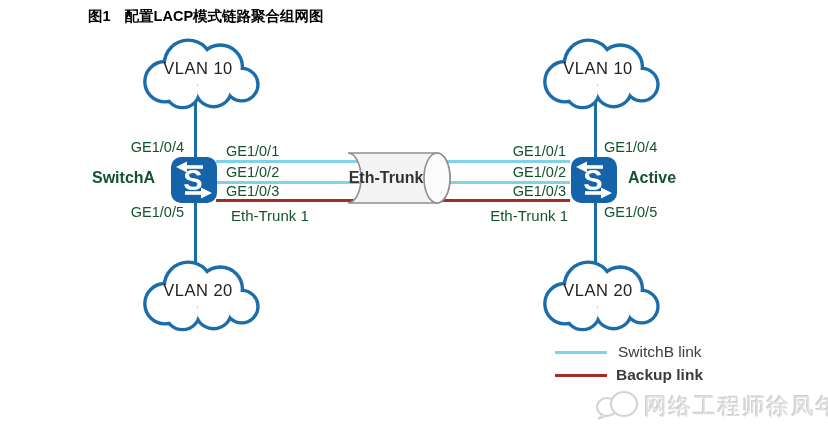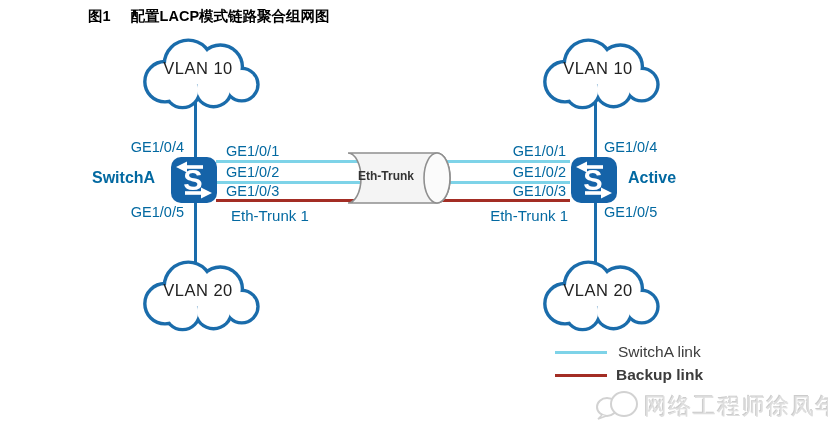--- a/index.html
+++ b/index.html
@@ -2,21 +2,21 @@
 <html><head>
 <meta charset="utf-8">
 <style>
   html,body{margin:0;padding:0;background:#fff;}
   .stage{
     position:relative;width:828px;height:435px;background:#ffffff;overflow:hidden;
     font-family:"Liberation Sans", sans-serif;color:#222;
   }
   .abs{position:absolute;}
   .title{left:88px;top:7px;font-size:14.5px;font-weight:bold;color:#000;white-space:nowrap;}
-  .title .cap{margin-left:20px;}
+  .title .cap{margin-left:14px;}
   
   .vline{width:3px;background:#1a6cab;}
   .vline-left{left:194px;top:98px;height:164px;}
   .vline-right{left:594px;top:98px;height:164px;}
   
   .hlink{left:216px;width:354px;height:3px;}
   .hlink.active{background:#7ed3e8;}
   .hlink.backup{background:#a32d24;}
   .hlink.l1{top:160px;}
   .hlink.l2{top:181px;}
@@ -31,23 +31,23 @@
   .cl-tl{left:130px;top:59px;}
   .cl-tr{left:530px;top:59px;}
   .cl-bl{left:130px;top:281px;}
   .cl-br{left:530px;top:281px;}
   
   .switch-icon{width:48px;height:48px;}
   .sw-a{left:170px;top:156px;}
   .sw-b{left:570px;top:156px;}
   
   .pipe{left:334px;top:150px;width:122px;height:56px;}
-  .pipe-label{left:334px;top:169px;width:104px;text-align:center;font-weight:bold;font-size:12px;color:#333;}
-  
-  .lbl{font-size:14.5px;color:#0369a1;white-space:nowrap;}
+  .pipe-label{left:334px;top:169px;width:104px;text-align:center;font-weight:bold;font-size:16px;color:#333;}
+  
+  .lbl{font-size:14.5px;color:#14532d;white-space:nowrap;}
   .lbl.bold{font-weight:bold;font-size:16px;}
   .ra{text-align:right;}
   .a-ge104{left:104px;top:139px;width:80px;}
   .a-name{left:92px;top:169px;}
   .a-ge105{left:104px;top:204px;width:80px;}
   .a-ge101{left:226px;top:143px;}
   .a-ge102{left:226px;top:164px;}
   .a-ge103{left:226px;top:183px;}
   .a-trunk{left:231px;top:207px;font-size:15px;}
   .b-ge101{left:486px;top:143px;width:80px;}
@@ -198,21 +198,21 @@
 
   <div class="abs lbl ra b-ge101">GE1/0/1</div>
   <div class="abs lbl ra b-ge102">GE1/0/2</div>
   <div class="abs lbl ra b-ge103">GE1/0/3</div>
   <div class="abs lbl ra b-trunk">Eth-Trunk 1</div>
   <div class="abs lbl b-ge104">GE1/0/4</div>
   <div class="abs lbl bold b-name">Active</div>
   <div class="abs lbl b-ge105">GE1/0/5</div>
 
   <div class="abs legend-swatch lg1"></div>
-  <div class="abs legend-text lt1">SwitchA link</div>
+  <div class="abs legend-text lt1">SwitchB link</div>
   <div class="abs legend-swatch lg2"></div>
   <div class="abs legend-text lt2">Backup link</div>
 
   <svg class="abs wm-icon" viewBox="0 0 46 34">
     <ellipse cx="13" cy="19" rx="10" ry="9" fill="#ffffff" stroke="#d2d2d2" stroke-width="2"></ellipse>
     <ellipse cx="30" cy="16" rx="13" ry="12" fill="#ffffff" stroke="#d2d2d2" stroke-width="2"></ellipse>
     <path d="M 8,27 L 4,31 L 12,28" fill="#ffffff" stroke="#d2d2d2" stroke-width="1.5"></path>
   </svg>
   <div class="abs wm-text">网络工程师徐凤年</div>
 

